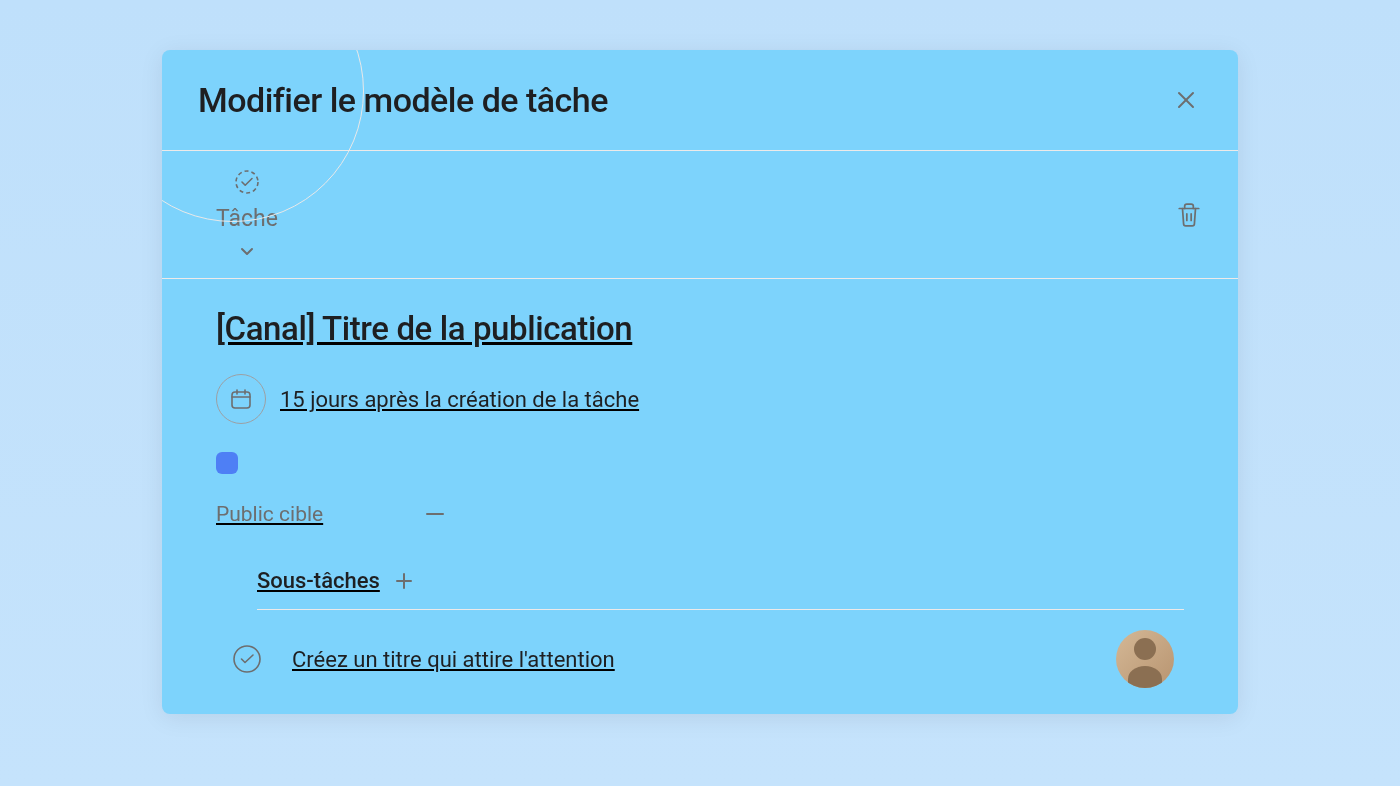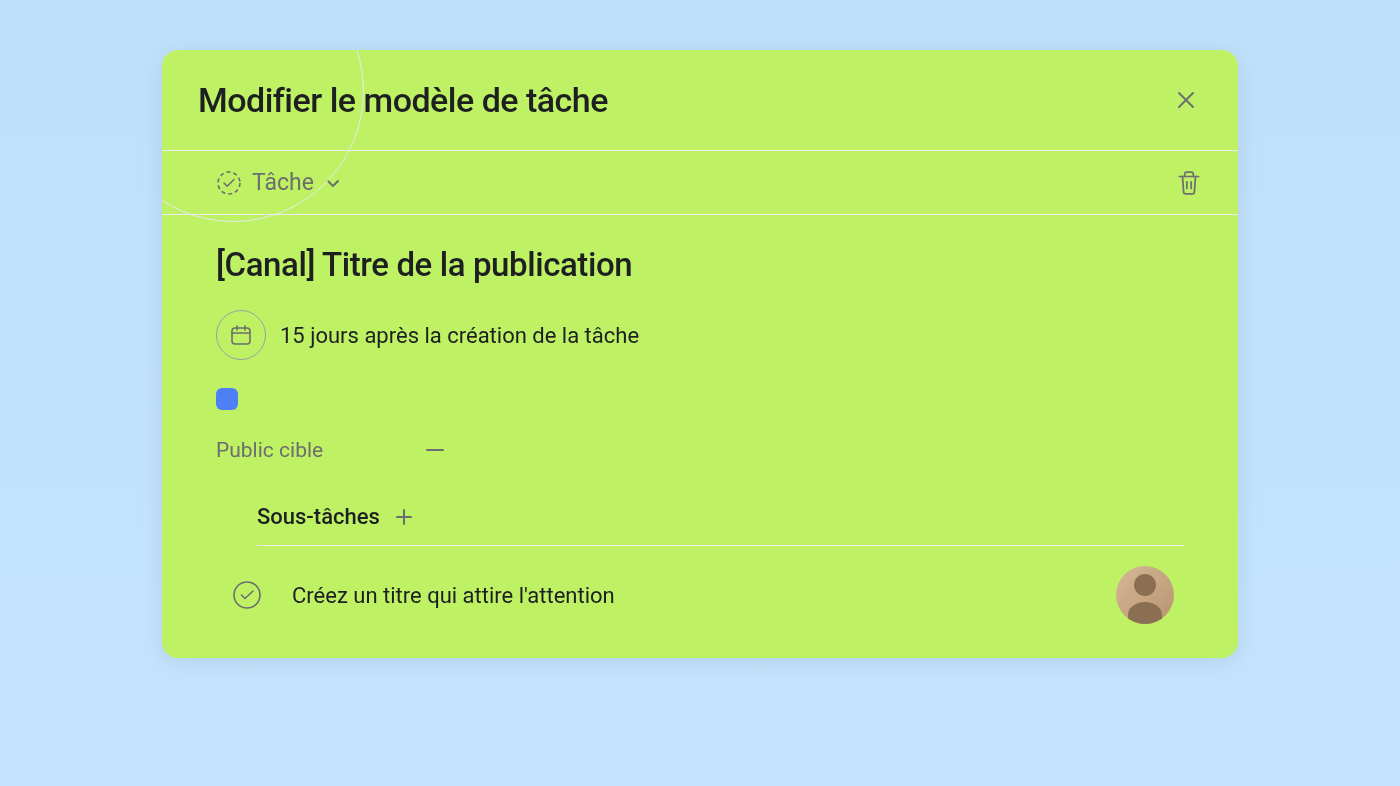--- a/index.html
+++ b/index.html
@@ -12,23 +12,23 @@
       background: linear-gradient(180deg, #bfe0fb 0%, #c5e3fc 100%);
       width: 1400px;
       height: 786px;
       display: flex;
       align-items: flex-start;
       justify-content: center;
       padding-top: 50px;
       overflow: hidden;
     }
     .modal {
-      background: #bef264;
+      background: #7dd3fc;
       width: 1076px;
-      border-radius: 16px;
+      border-radius: 8px;
       box-shadow: 0 4px 24px rgba(0,0,0,0.08);
       overflow: hidden;
       position: relative;
     }
     .modal::before {
       content: '';
       position: absolute;
       top: -90px;
       left: -60px;
       width: 260px;
@@ -67,20 +67,21 @@
       align-items: center;
       justify-content: space-between;
       padding: 18px 36px 18px 54px;
       border-bottom: 1px solid #edeae9;
     }
     .type-selector {
       display: flex;
       align-items: center;
       gap: 10px;
       cursor: pointer;
+      flex-direction: column;
     }
     .type-icon {
       width: 26px;
       height: 26px;
       display: inline-flex;
       align-items: center;
       justify-content: center;
     }
     .type-label {
       font-size: 23px;
@@ -91,21 +92,22 @@
       display: inline-flex;
     }
     .trash-btn {
       cursor: pointer;
       color: #6d6e6f;
       display: flex;
       align-items: center;
       justify-content: center;
     }
     .content {
-      padding: 30px 54px 8px 54px;
+      padding: 30px 54px 0 54px;
+      text-decoration: underline;
     }
     .task-title {
       font-size: 33px;
       font-weight: 500;
       color: #1e1f21;
       margin-bottom: 26px;
       letter-spacing: -0.4px;
     }
     .field-row {
       display: flex;

